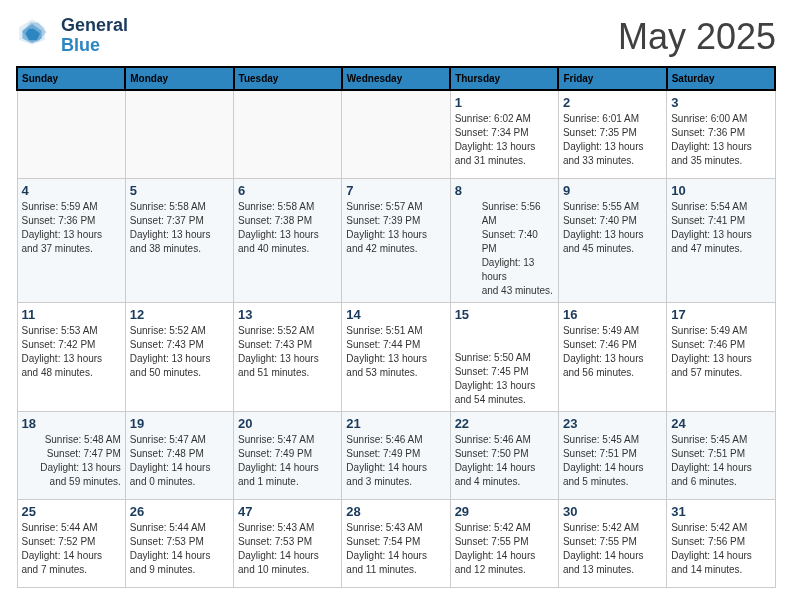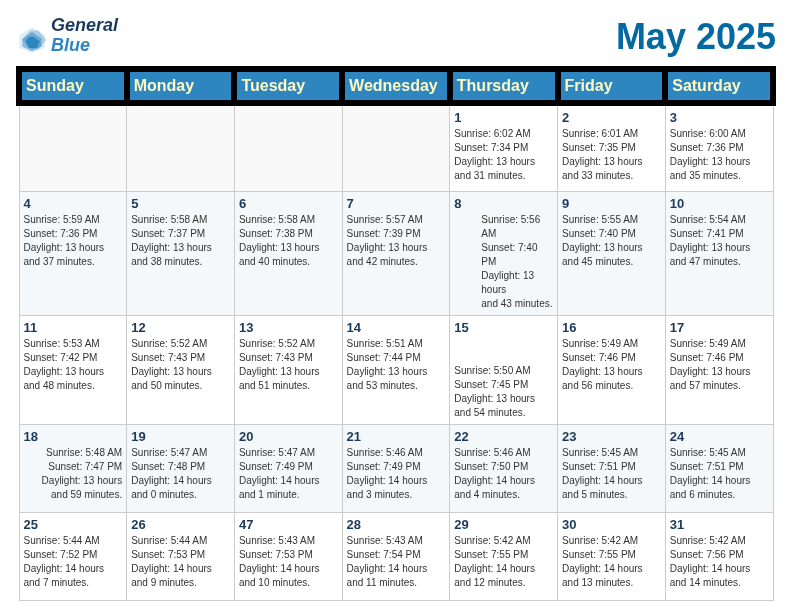--- a/index.html
+++ b/index.html
@@ -11,62 +11,61 @@
       padding: 16px;
     }
     .header {
       display: flex;
       justify-content: space-between;
       align-items: flex-start;
       margin-bottom: 8px;
     }
     .logo {
       display: flex;
-      align-items: flex-end;
-      gap: 3px;
-      font-style: italic;
+      align-items: flex-start;
+      gap: 13px;
     }
     .logo-text {
       font-size: 18px;
       font-weight: bold;
       color: #1a3a5c;
       line-height: 1.1;
     }
     .logo-text span {
       color: #2e86c1;
     }
     .logo-icon {
       width: 32px;
       height: 32px;
     }
     .title-block {
       text-align: right;
     }
     .month-title {
       font-size: 36px;
-      font-weight: bold;
-      color: #0369a1;
+      font-weight: normal;
+      color: #404040;
     }
     .location {
       font-size: 14px;
       color: #444;
     }
     table {
       width: 100%;
       border-collapse: collapse;
       table-layout: fixed;
     }
     thead th {
       background: #2e86c1;
-      color: #fef9c3;
-      font-size: 16px;
+      color: #000000;
+      font-size: 10px;
       font-weight: bold;
       padding: 5px 4px;
       text-align: left;
-      border: 6px solid #000000;
+      border: 2px solid #000000;
     }
     tbody td {
       border: 1px solid #ccc;
       vertical-align: top;
       padding: 4px 4px;
       height: 88px;
       background: #fff;
     }
     tbody tr:nth-child(even) td {
       background: #f5f8fa;

